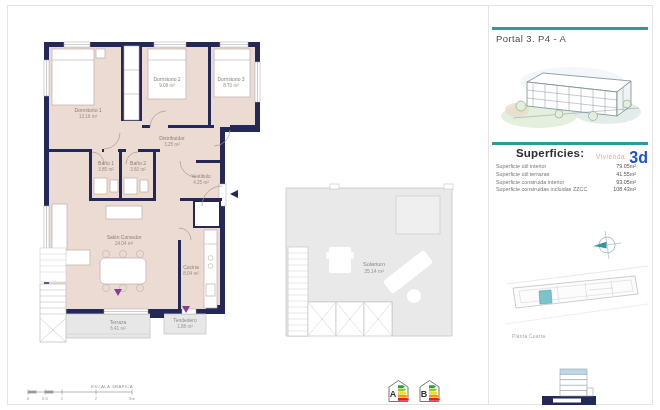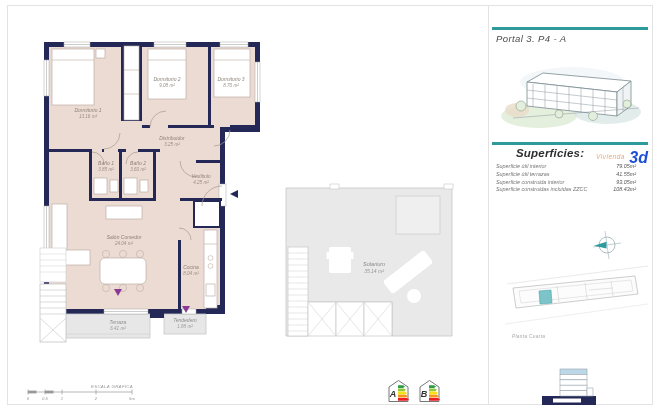--- a/index.html
+++ b/index.html
@@ -1,17 +1,17 @@
 <!DOCTYPE html>
 <html><head>
 <meta charset="utf-8">
 <style>
   html,body{margin:0;padding:0;background:#f4f4f4;}
   .sheet{position:relative;width:660px;height:410px;background:#ffffff;overflow:hidden;
-         font-family:"Liberation Sans",sans-serif;font-style:italic;}
+         font-family:"Liberation Sans",sans-serif;}
   .frame{position:absolute;left:7px;top:5px;width:644px;height:398px;border:1px solid #e3e3e3;}
   .vsep{position:absolute;left:488px;top:5px;width:1px;height:399px;background:#e3e3e3;}
   svg{position:absolute;overflow:visible;}
   
   .teal-rule{position:absolute;width:156px;height:3px;background:#2e9a9c;}
   .panel-title{position:absolute;left:496px;top:33px;font-size:9.5px;color:#4a4a4a;letter-spacing:.4px;}
   .sup-head{position:absolute;left:516px;top:147px;font-size:11.5px;font-weight:bold;color:#2e2e2e;letter-spacing:.2px;}
   .viv{position:absolute;left:576px;top:149px;width:72px;text-align:right;white-space:nowrap;}
   .viv .lbl{font-size:6.5px;color:#eaa87e;vertical-align:4px;letter-spacing:.5px;}
   .viv .code{font-size:16px;font-weight:bold;color:#1d4ed8;text-align:right;}

